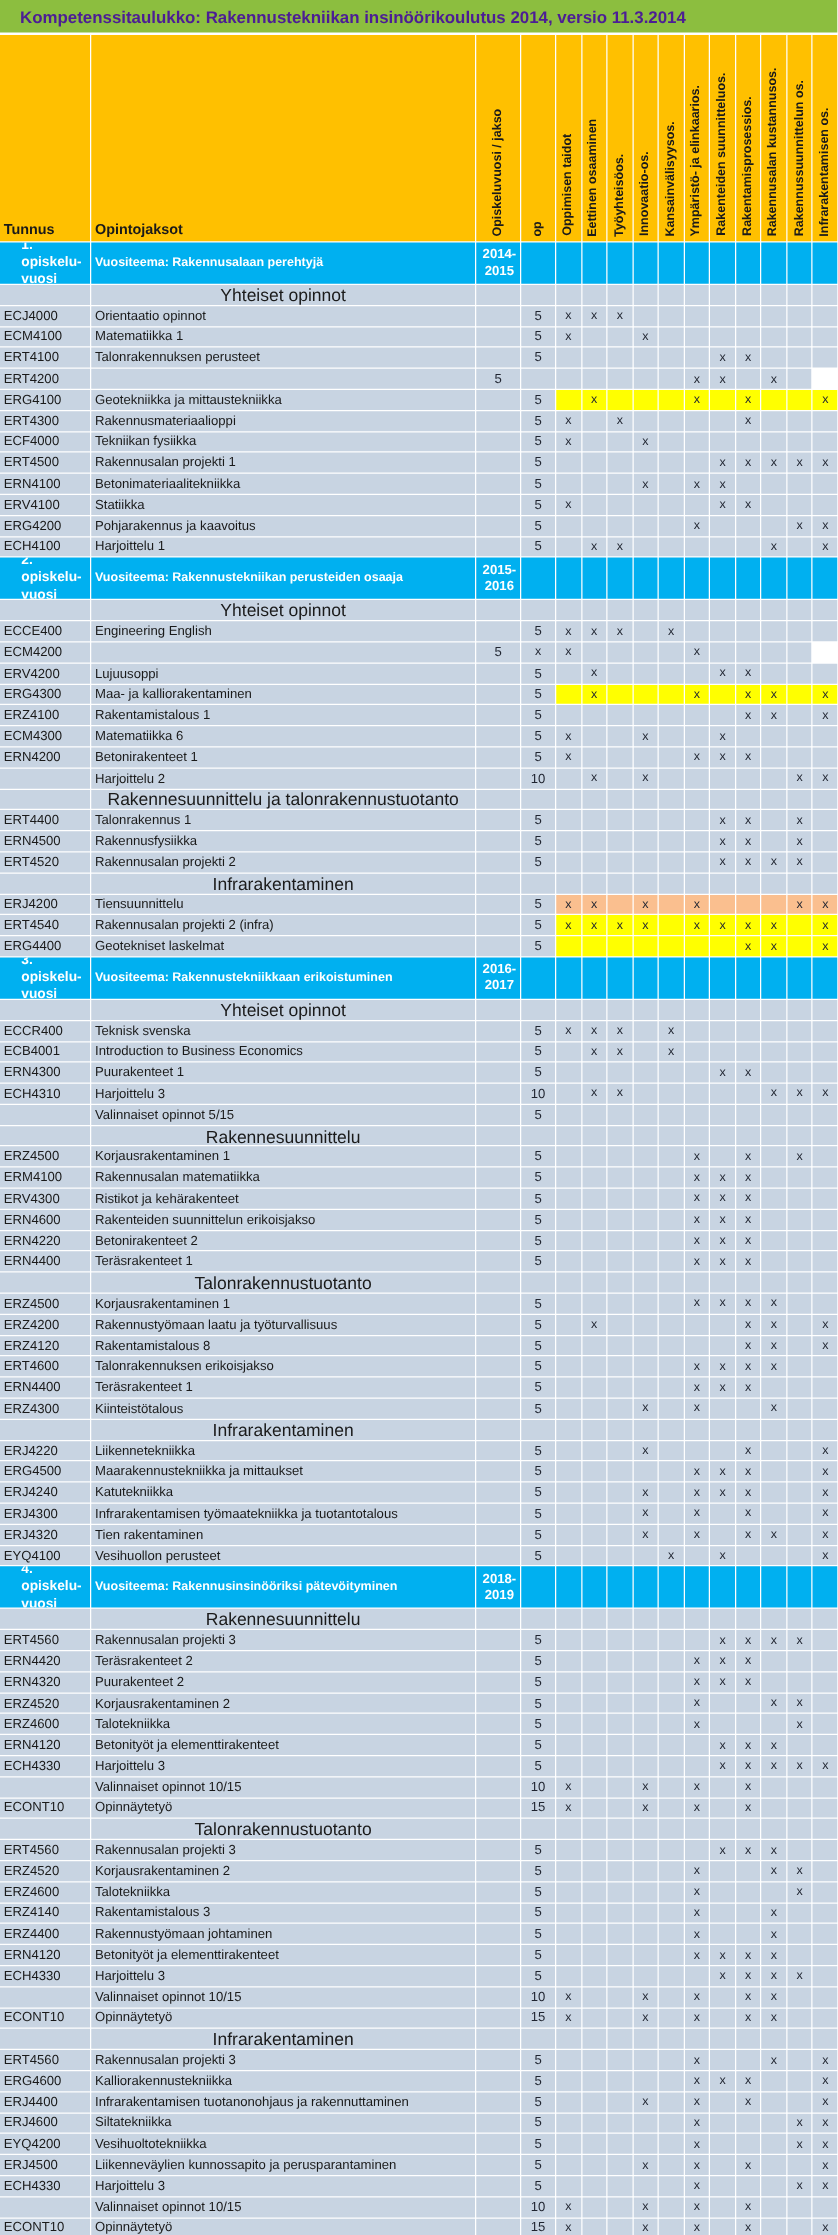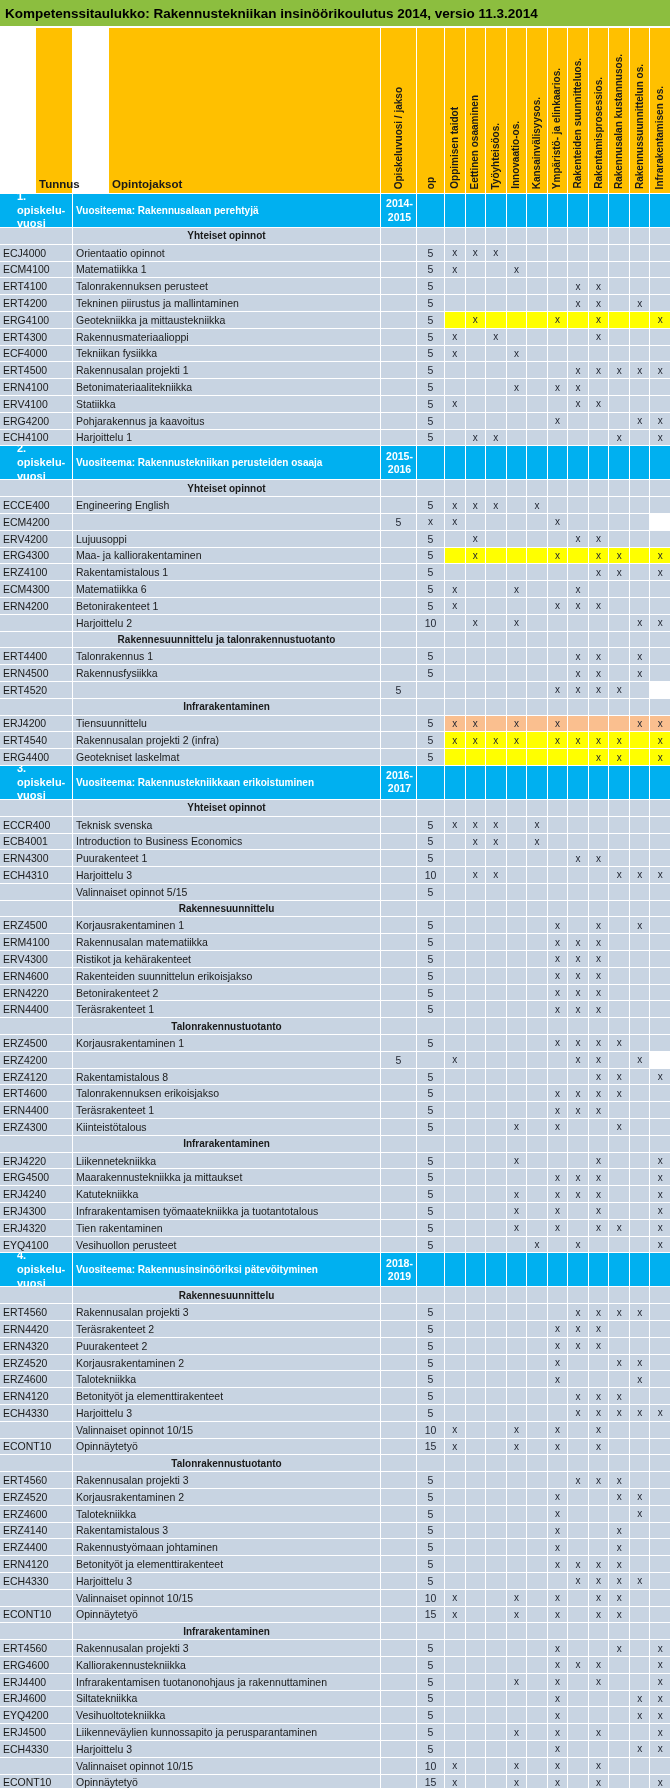--- a/index.html
+++ b/index.html
@@ -4,46 +4,46 @@
 <style>
   :root{
     --green:#8CBE3F; --gold:#FFC000; --blue:#00B0F0; --rowbg:#C8D4E2;
     --yellow:#FFFF00; --salmon:#FABF8F; --grid:#FFFFFF; --text:#1A1A1A; --mark:#1F2430;
   }
   *{box-sizing:border-box;}
   html,body{margin:0;padding:0;background:#fff;}
   body{width:670px;font-family:"Liberation Sans",sans-serif;color:var(--text);}
   .page{width:670px;background:#fff;}
   .titlebar{
-    height:26px;background:var(--green);color:#000000;font-weight:bold;font-size:13.5px;
-    display:flex;align-items:center;padding-left:5px;margin-bottom:2px;white-space:nowrap;
+    height:26px;background:var(--green);color:#4c1d95;font-weight:bold;font-size:13.5px;
+    display:flex;align-items:center;padding-left:16px;margin-bottom:2px;white-space:nowrap;
   }
   .grid-row{
     display:grid;grid-template-columns:72px 307px 35px 27px repeat(11,1fr);
     gap:1px;background:var(--grid);margin-bottom:1px;
   }
   
   .header{height:165px;}
   .hcell{background:var(--gold);}
-  .hlabel{display:flex;align-items:flex-end;padding:0 0 3px 3px;font-weight:bold;font-size:11.5px;margin-left:36px;}
+  .hlabel{display:flex;align-items:flex-end;padding:0 0 3px 3px;font-weight:bold;font-size:11.5px;}
   .rotcell{display:flex;align-items:flex-end;justify-content:center;padding-bottom:4px;overflow:hidden;}
   .rot{
     writing-mode:vertical-rl;transform:rotate(180deg);
     font-weight:bold;font-size:10px;white-space:nowrap;line-height:1;
   }
   
   .r{height:15.8px;}
   .cell{background:var(--rowbg);display:flex;align-items:center;overflow:hidden;}
   .tunnus-cell{padding-left:3px;font-size:10.5px;white-space:nowrap;}
   .name-cell{padding-left:3px;font-size:10.5px;white-space:nowrap;}
   .vuosi-cell{font-size:10px;}
   .op-cell,.mark-cell{justify-content:center;font-size:10px;color:var(--mark);}
   .op-cell{font-size:10.5px;}
   
-  .sec .name-cell{justify-content:center;font-weight:bold;font-size:10px;padding-left:0;}
+  .sec .name-cell{justify-content:center;font-weight:normal;font-size:14px;padding-left:0;}
   
   .yr{height:33px;}
   .yr .cell{background:var(--blue);color:#fff;font-weight:bold;}
   .yr .tunnus-cell{white-space:normal;line-height:1.25;font-size:11px;padding-left:17px;}
   .yr .name-cell{font-size:10px;}
   .yr .vuosi-cell{white-space:normal;line-height:1.25;font-size:10.5px;padding-left:2px;text-align:center;}
   
   .hl-yellow .mark-cell{background:var(--yellow);}
   .hl-salmon .mark-cell{background:var(--salmon);}
 </style>
@@ -179,21 +179,20 @@
         <div class="cell mark-cell"></div>
         <div class="cell mark-cell"></div>
         <div class="cell mark-cell">x</div>
         <div class="cell mark-cell">x</div>
         <div class="cell mark-cell"></div>
         <div class="cell mark-cell"></div>
         <div class="cell mark-cell"></div>
       </div>
       <div class="grid-row r course">
         <div class="cell tunnus-cell">ERT4200</div>
-        <div class="cell name-cell">Tekninen piirustus ja mallintaminen</div>
         <div class="cell vuosi-cell"></div>
         <div class="cell op-cell">5</div>
         <div class="cell mark-cell"></div>
         <div class="cell mark-cell"></div>
         <div class="cell mark-cell"></div>
         <div class="cell mark-cell"></div>
         <div class="cell mark-cell"></div>
         <div class="cell mark-cell"></div>
         <div class="cell mark-cell">x</div>
         <div class="cell mark-cell">x</div>
@@ -552,20 +551,21 @@
         <div class="cell mark-cell"></div>
         <div class="cell mark-cell"></div>
         <div class="cell mark-cell">x</div>
         <div class="cell mark-cell">x</div>
         <div class="cell mark-cell"></div>
         <div class="cell mark-cell">x</div>
         <div class="cell mark-cell"></div>
       </div>
       <div class="grid-row r course">
         <div class="cell tunnus-cell">ERT4520</div>
+        <div class="cell name-cell">Rakennusalan projekti 2</div>
         <div class="cell vuosi-cell"></div>
         <div class="cell op-cell">5</div>
         <div class="cell mark-cell"></div>
         <div class="cell mark-cell"></div>
         <div class="cell mark-cell"></div>
         <div class="cell mark-cell"></div>
         <div class="cell mark-cell"></div>
         <div class="cell mark-cell"></div>
         <div class="cell mark-cell">x</div>
         <div class="cell mark-cell">x</div>
@@ -908,20 +908,21 @@
         <div class="cell mark-cell"></div>
         <div class="cell mark-cell">x</div>
         <div class="cell mark-cell">x</div>
         <div class="cell mark-cell">x</div>
         <div class="cell mark-cell">x</div>
         <div class="cell mark-cell"></div>
         <div class="cell mark-cell"></div>
       </div>
       <div class="grid-row r course">
         <div class="cell tunnus-cell">ERZ4200</div>
+        <div class="cell name-cell">Rakennustyömaan laatu ja työturvallisuus</div>
         <div class="cell vuosi-cell"></div>
         <div class="cell op-cell">5</div>
         <div class="cell mark-cell"></div>
         <div class="cell mark-cell">x</div>
         <div class="cell mark-cell"></div>
         <div class="cell mark-cell"></div>
         <div class="cell mark-cell"></div>
         <div class="cell mark-cell"></div>
         <div class="cell mark-cell"></div>
         <div class="cell mark-cell">x</div>

